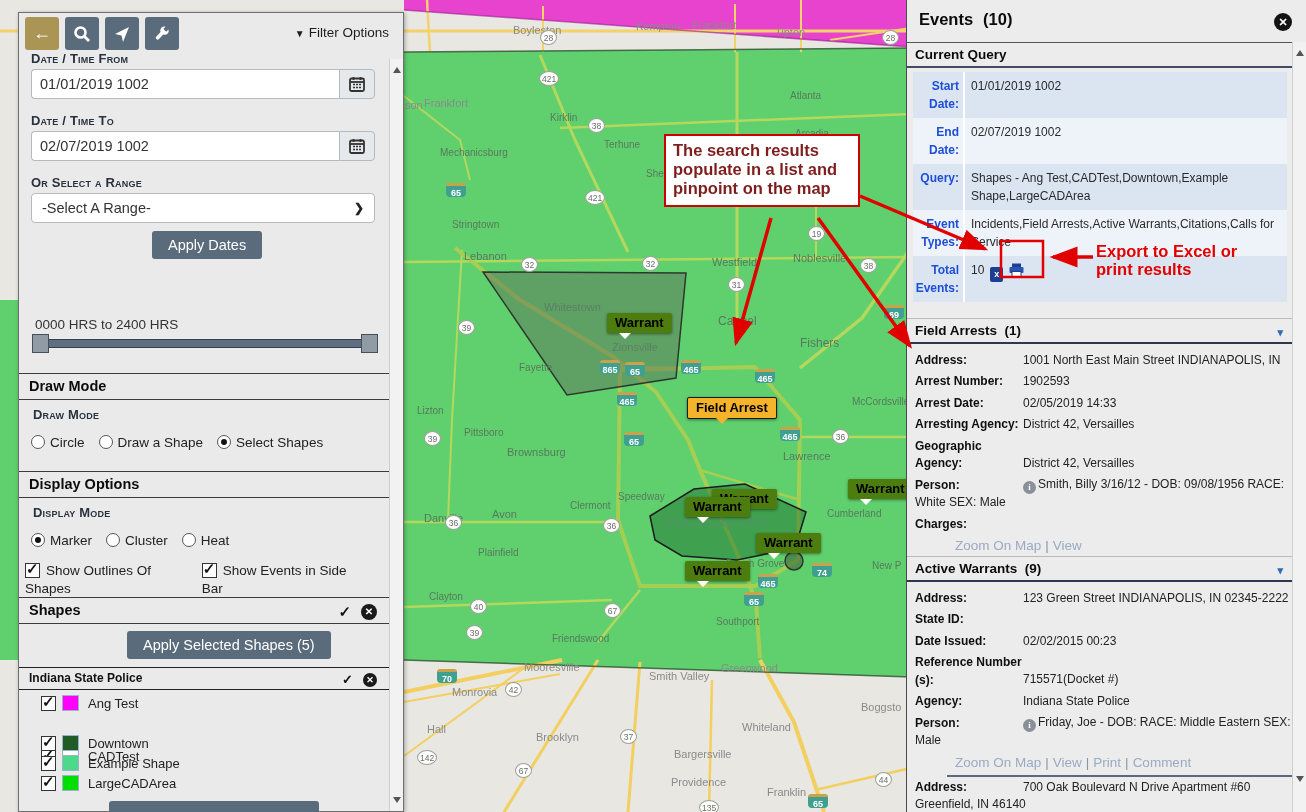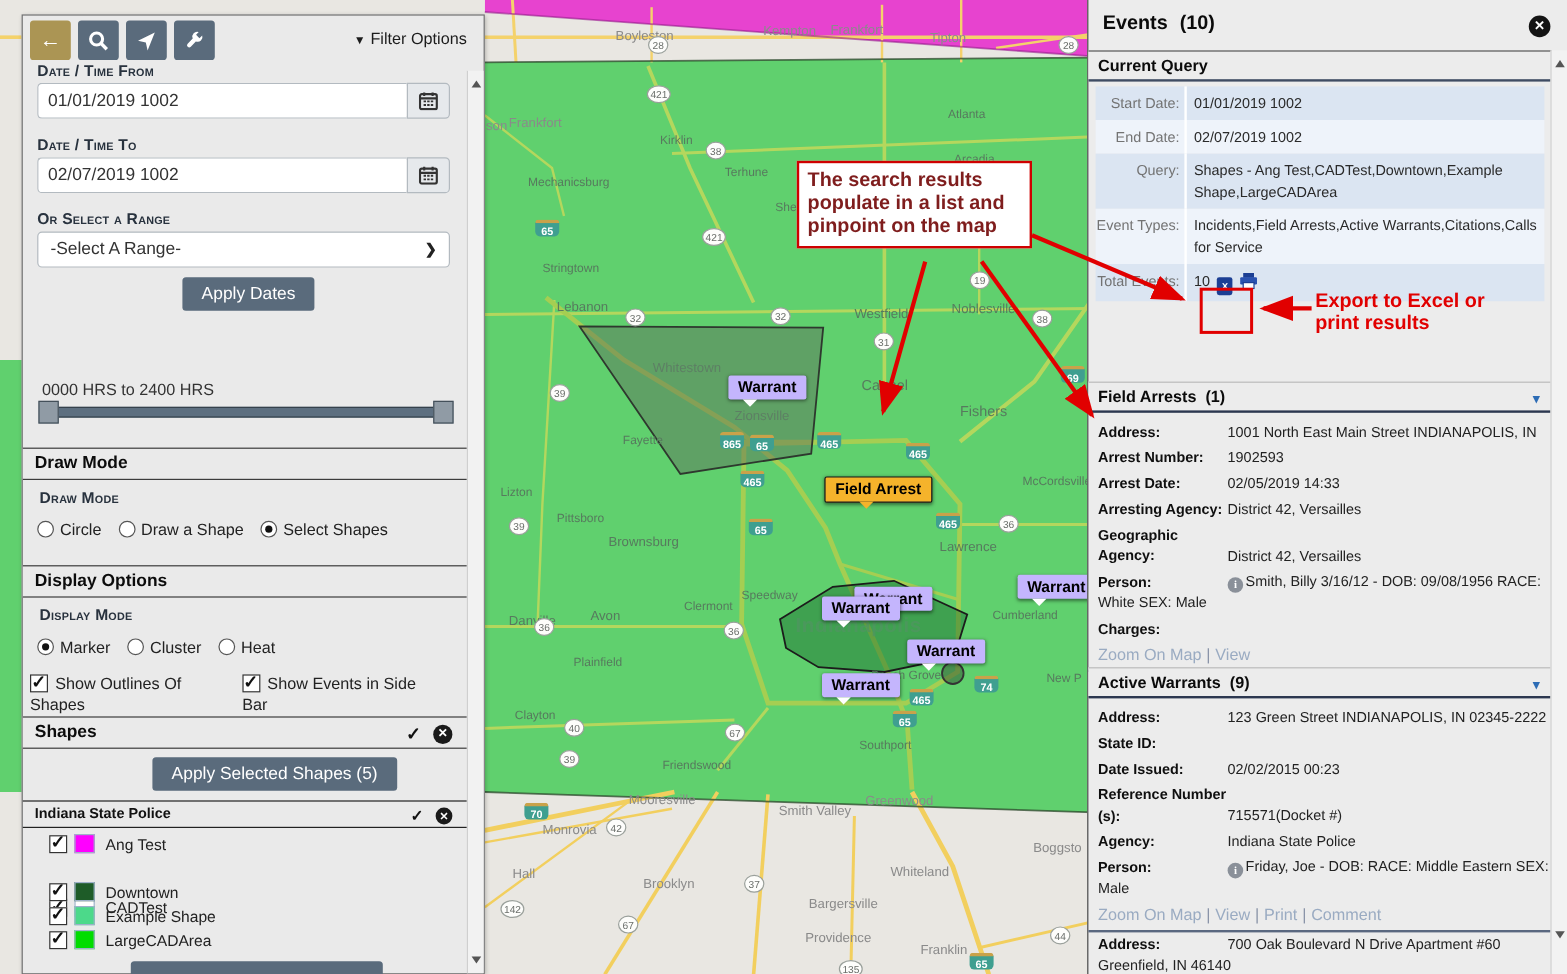--- a/index.html
+++ b/index.html
@@ -18,21 +18,21 @@
   .ml-g { color:#577a5e; }
   .ml-gd { color:#5d7a64; opacity:.85; }
   .ml-o { color:#8a8a8a; }
   .ml-big { color:#4f9660; font-weight:bold; opacity:.8; letter-spacing:.5px; }
   .shield { position:absolute; background:#fdfdfb; border:1.5px solid #9aa09b;
     border-radius:50%; color:#6b6f6b; font-size:8.5px; line-height:12px; min-width:17px;
     height:15px; text-align:center; padding:1px 2px 0; }
   .ishield { position:absolute; background:#3f9f90; border-radius:3px 3px 4px 4px; color:#fff;
     font-size:9px; font-weight:bold; line-height:11px; min-width:20px; height:14px;
     text-align:center; padding:2px 2px 0; border-top:3px solid #c9a24a; }
-  .mk { position:absolute; background:#c4b5fd; border-radius:2px; padding:2px 8px 3px;
+  .mk { position:absolute; background:#4d7c0f; border-radius:2px; padding:2px 8px 3px;
     font-size:13px; font-weight:bold; color:#000; box-shadow:0 1px 3px rgba(0,0,0,.45); z-index:5; }
   .mk::after { content:""; position:absolute; left:12px; top:100%; width:0; height:0;
     border:6px solid transparent; border-top-color:#fff; }
   .mk.fa { background:#f5b32b; border:1.5px solid #1a1a1a; }
   .mk.fa::after { border-top-color:#f5b32b; left:28px; }
 
   
   #left-panel { position:absolute; left:18px; top:12px; width:386px; height:800px;
     background:#eaeaea; border:1px solid #6f6f6f; box-shadow:1px 1px 4px rgba(0,0,0,.3); z-index:10; }
   .tbtn { position:absolute; width:34px; height:33px; background:#5a6b7c; border-radius:3px;
@@ -94,33 +94,33 @@
   #rp-count { margin-left:10px; }
   #rp-close { position:absolute; right:14px; top:13px; width:18px; height:18px; background:#141414;
     border-radius:50%; color:#fff; text-align:center; font-size:11px; line-height:18px; font-weight:bold; cursor:pointer; }
   .rp-subhdr { position:absolute; left:0; width:386px; border-bottom:2px solid #3f4c63;
     border-top:1px solid #bbb; font-size:13.5px; font-weight:bold; color:#0b0b0b; padding:4px 8px 4px; background:#ececec; }
   .rp-subhdr .tri { position:absolute; right:10px; top:7px; color:#2d6cb5; font-size:11px; cursor:pointer; }
   #cq-table { position:absolute; left:6px; top:72px; width:374px; font-size:12px; }
   .cq-row { display:flex; min-height:28px; }
   .cq-row.odd { background:#dbe5f2; }
   .cq-row.even { background:#eef3fa; }
-  .cq-label { width:76px; text-align:right; color:#737373; font-weight:normal; padding:5px 4px 5px 0;
+  .cq-label { width:52px; text-align:right; color:#1d4ed8; font-weight:bold; padding:5px 4px 5px 0;
     border-right:2px solid #fff; line-height:1.5; }
   .cq-value { flex:1; color:#2a2a2a; padding:5px 6px; line-height:1.5; }
   .doc-x { display:inline-block; width:13px; height:15px; background:#1c3f94; color:#fff;
     font-size:9px; font-weight:bold; text-align:center; line-height:15px; border-radius:2px;
     vertical-align:-3px; margin:0 3px 0 6px; cursor:pointer; }
   .printer { display:inline-block; vertical-align:-3px; margin-left:3px; cursor:pointer; }
   .kv-row { padding:2px 0 2px 8px; font-size:12px; line-height:1.45; color:#222; }
   .kv-label { display:inline-block; width:108px; font-weight:bold; color:#0f0f0f; vertical-align:bottom; }
   .info-i { display:inline-block; width:13px; height:13px; background:#8a9099; border-radius:50%;
     color:#fff; font-size:9px; font-weight:bold; text-align:center; line-height:13px;
     vertical-align:-2px; margin-right:2px; font-family:"Liberation Serif",serif; }
-  .links-row { padding:3px 0 5px 8px; font-size:13.5px; color:#9aabc2; border-bottom:2px solid #5a6880; }
+  .links-row { padding:3px 0 5px 8px; font-size:13.5px; color:#9aabc2; border-bottom:2px solid #5a6880;margin-left:40px; }
   .links-row .lnk { cursor:pointer; }
   .links-row .sep { color:#8a94a8; margin:0 4px; }
   #fa-block, #aw-block, #aw-block2 { position:absolute; left:0; width:386px; }
 
   
   #anno-layer { position:absolute; inset:0; z-index:40; pointer-events:none; }
   #anno-box { position:absolute; left:664px; top:134px; width:196px; background:#fff;
     border:2px solid #cf0000; color:#7f1d1d; font-weight:bold; font-size:16.5px;
     line-height:1.15; padding:5px 7px 7px; }
   #anno-export { position:absolute; left:1096px; top:242px; width:180px; color:#e10000;

